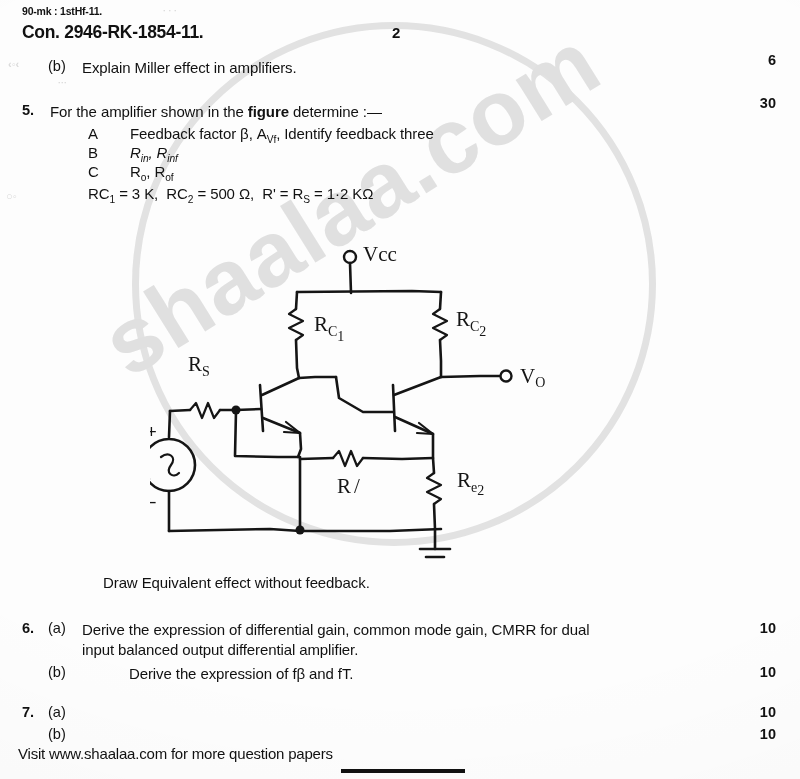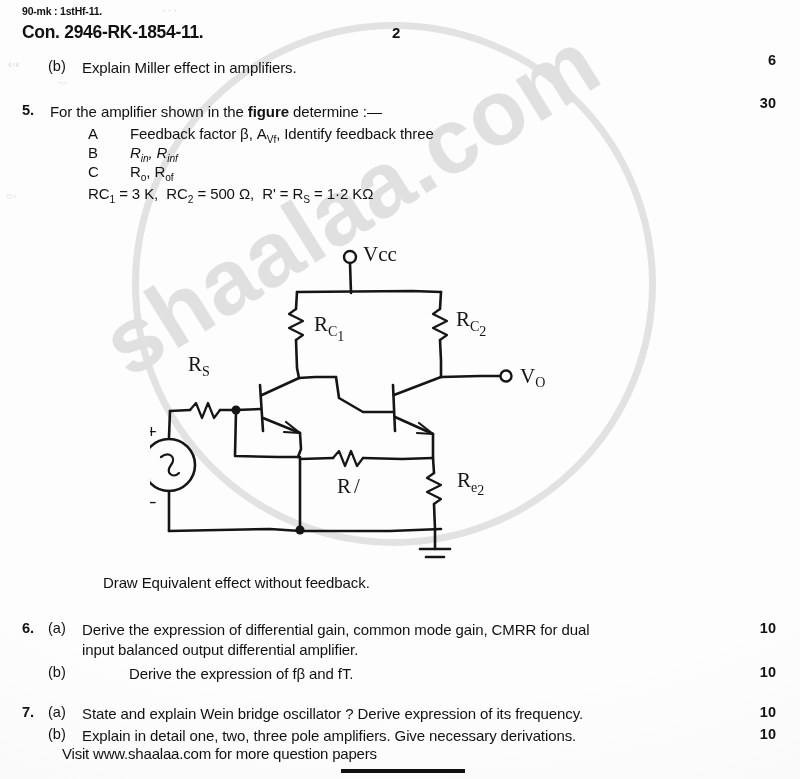--- a/index.html
+++ b/index.html
@@ -110,21 +110,20 @@
   }
   b.strong { font-weight: bold; text-align: center; }
   sub { font-size: 0.68em; margin-top: 27px; }
   
   #footer-note {
     position: absolute;
     left: 18px;
     top: 745px;
     font-size: 15px;
     letter-spacing: -0.2px;
-    margin-left: 44px;
   }
   #footer-rule {
     position: absolute;
     left: 341px;
     top: 769px;
     width: 124px;
     height: 4px;
     background: #111;
   }
   
@@ -299,21 +298,19 @@
   <div class="qnum" style="left:22px; top:620px;">6.</div>
   <div class="qlabel" style="left:48px; top:620px;">(a)</div>
   <div class="qtext" style="left:82px; top:640px;">input balanced output differential amplifier.</div>
   <div class="qtext" style="left:82px; top:620px;">Derive the expression of differential gain, common mode gain, CMRR for dual</div>
 
   <div class="qlabel" style="left:48px; top:664px;">(b)</div>
   <div class="qtext" style="left:82px; top:664px;margin-left:47px;">Derive the expression of fβ and fT.</div>
 
   <div class="qnum" style="left:22px; top:704px;">7.</div>
   <div class="qlabel" style="left:48px; top:704px;">(a)</div>
-  <div class="qtext" style="left:82px; top:704px;">State and explain Wein bridge oscillator ?  Derive expression of its frequency.</div>
 
   <div class="qlabel" style="left:48px; top:726px;">(b)</div>
-  <div class="qtext" style="left:82px; top:726px;">Explain in detail one, two, three pole amplifiers.  Give necessary derivations.</div>
 
   <div id="footer-note">Visit www.shaalaa.com for more question papers</div>
   <div id="footer-rule"></div>
 
 </div>
 
 </body></html>

